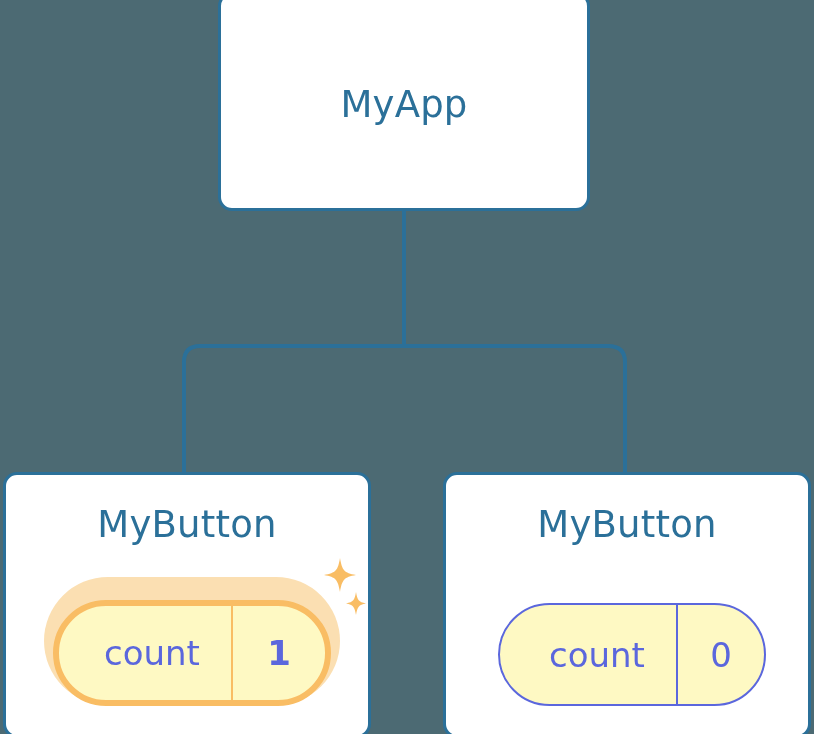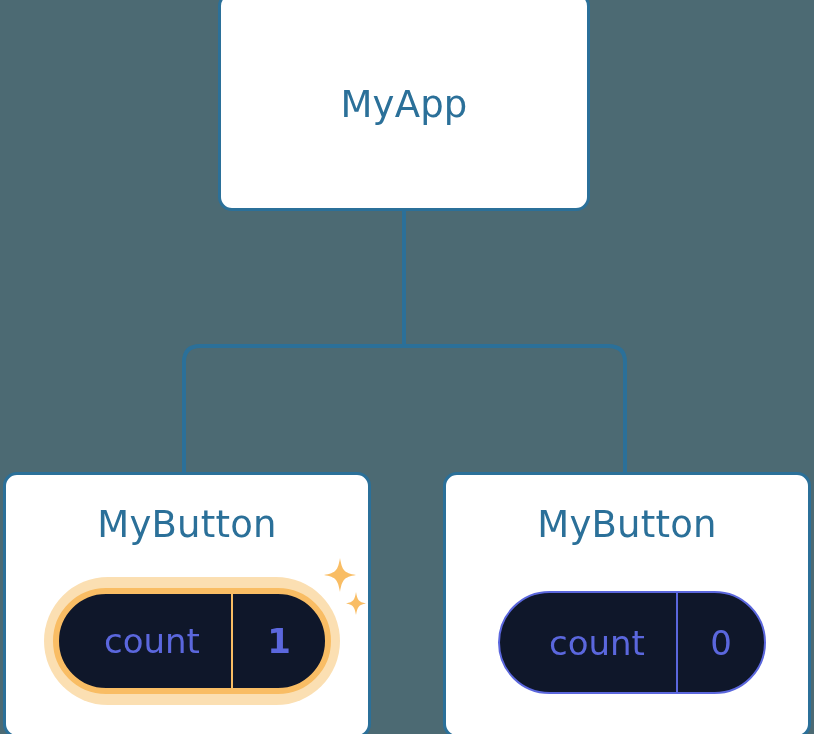--- a/index.html
+++ b/index.html
@@ -70,22 +70,23 @@
     height: 266px;
   }
   .node-child .node-title { top: 28px; }
 
   
   .pill {
     position: absolute;
     box-sizing: border-box;
     display: flex;
     align-items: stretch;
-    background: #0f172a;
+    background: #fef9c3;
     border-radius: 999px;
+    margin-top: 12px;
   }
   .pill-key, .pill-val {
     display: flex;
     align-items: center;
     justify-content: center;
     color: #5b67dd;
     font-size: 34px;
     line-height: 1;
     white-space: nowrap;
     box-sizing: border-box;

